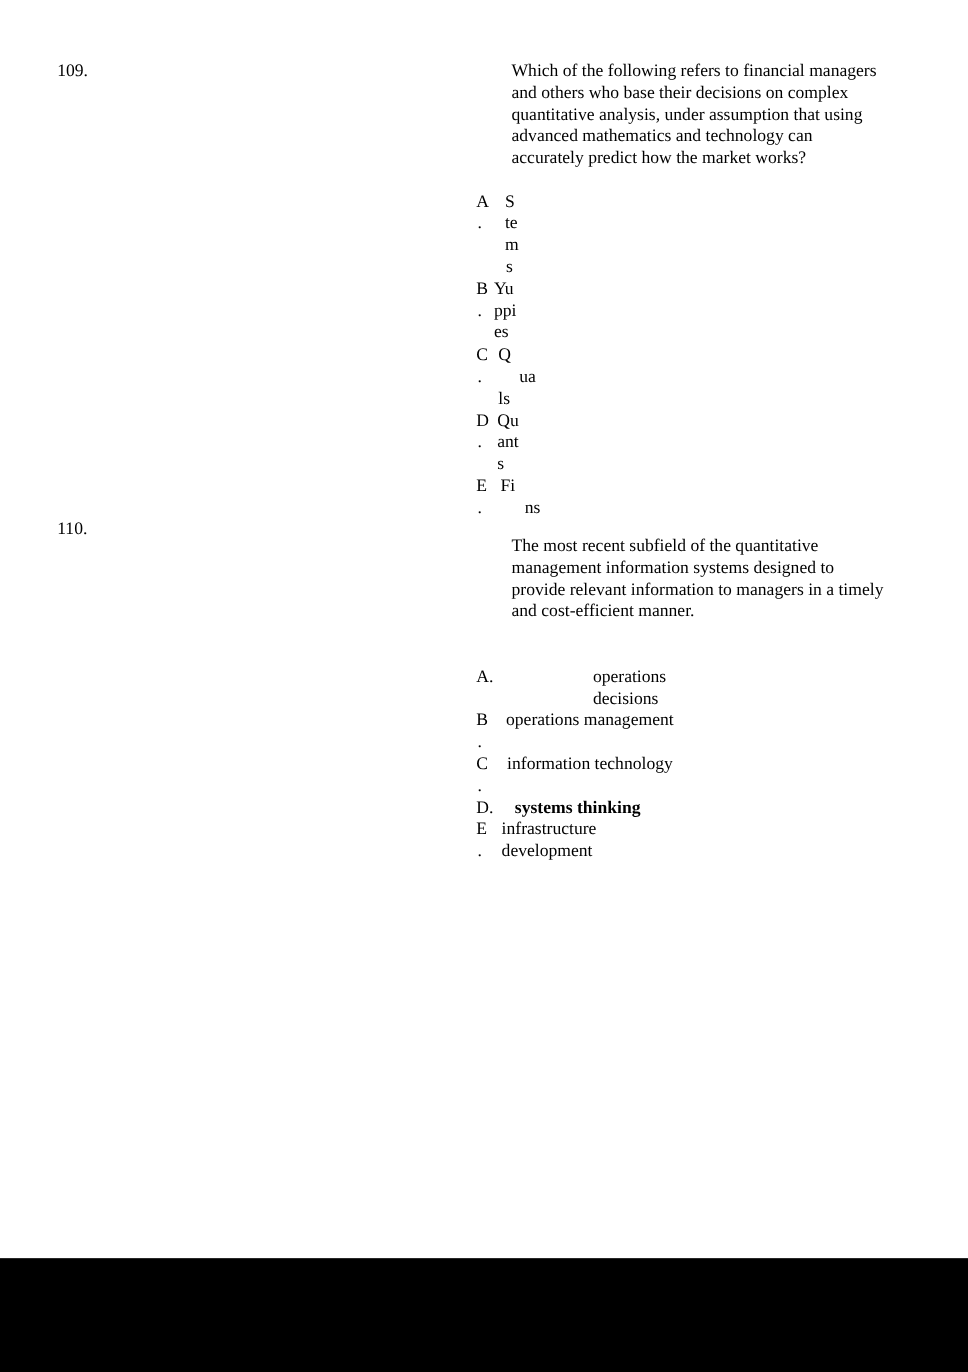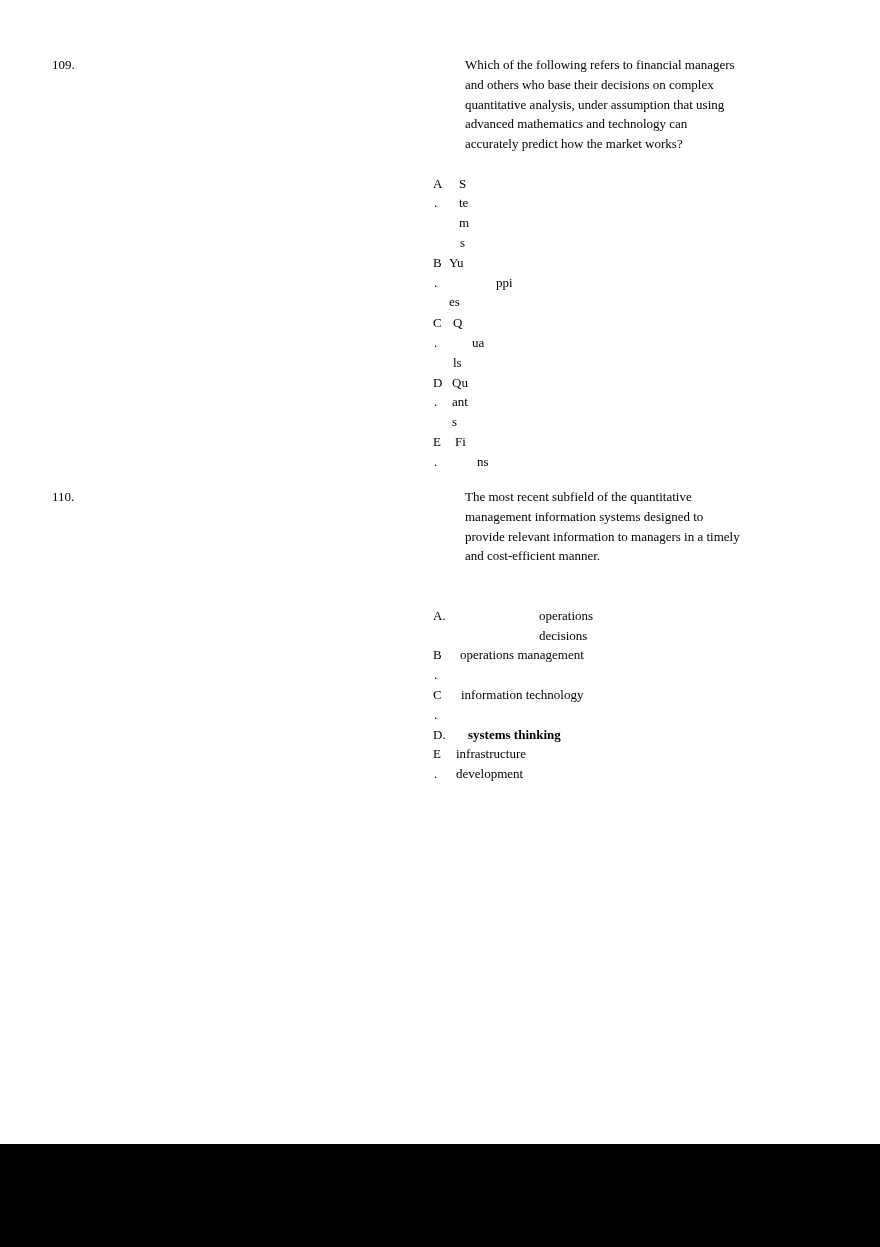--- a/index.html
+++ b/index.html
@@ -9,21 +9,21 @@
     color: #000000;
   }
   .page {
     position: absolute; left: 0; top: 0; width: 880px; height: 1144px;
     background: #ffffff;
   }
   .bottom-band {
     position: absolute; left: 0; top: 1144px; width: 880px; height: 103px;
     background: #000000;
   }
-  .t { position: absolute; font-size: 13px; line-height: 19.8px; white-space: nowrap; }
+  .t { position: absolute; font-size: 16px; line-height: 19.8px; white-space: nowrap; }
   .qnum { left: 52px; }
   .qtext { left: 433px; width: 380px; white-space: normal; }
   .line { display: block; white-space: nowrap; margin-left: 32px; }
 </style>
 </head>
 <body>
 
 <div class="page">
 
   <div class="t qnum" style="top:55px;">109.</div>
@@ -41,21 +41,21 @@
     <span class="t" style="left:459px; top:174px;">S</span>
     <span class="t" style="left:459px; top:193px;">te</span>
     <span class="t" style="left:459px; top:213px;">m</span>
     <span class="t" style="left:460px; top:233px;">s</span>
   </div>
 
   <div>
     <span class="t" style="left:433px; top:253px;">B</span>
     <span class="t" style="left:434px; top:273px;">.</span>
     <span class="t" style="left:449px; top:253px;">Yu</span>
-    <span class="t" style="left:449px; top:273px;margin-left:47px;">ppi</span>
+    <span class="t" style="left:449px; top:273px;">ppi</span>
     <span class="t" style="left:449px; top:292px;">es</span>
   </div>
 
   <div>
     <span class="t" style="left:433px; top:313px;">C</span>
     <span class="t" style="left:434px; top:333px;">.</span>
     <span class="t" style="left:453px; top:313px;">Q</span>
     <span class="t" style="left:472px; top:333px;">ua</span>
     <span class="t" style="left:453px; top:353px;">ls</span>
   </div>
@@ -68,21 +68,21 @@
     <span class="t" style="left:452px; top:412px;">s</span>
   </div>
 
   <div>
     <span class="t" style="left:433px; top:432px;">E</span>
     <span class="t" style="left:434px; top:452px;">.</span>
     <span class="t" style="left:455px; top:432px;">Fi</span>
     <span class="t" style="left:477px; top:452px;">ns</span>
   </div>
 
-  <div class="t qnum" style="top:487px;">110.</div>
+  <div class="t qnum" style="top:471px;">110.</div>
   <div class="t qtext" style="top:487px;">
     <span class="line">The most recent subfield of the quantitative</span>
     <span class="line">management information systems designed to</span>
     <span class="line">provide relevant information to managers in a timely</span>
     <span class="line">and cost-efficient manner.</span>
   </div>
 
   <div>
     <span class="t" style="left:433px; top:606px;">A.</span>
     <span class="t" style="left:539px; top:606px;">operations</span>

